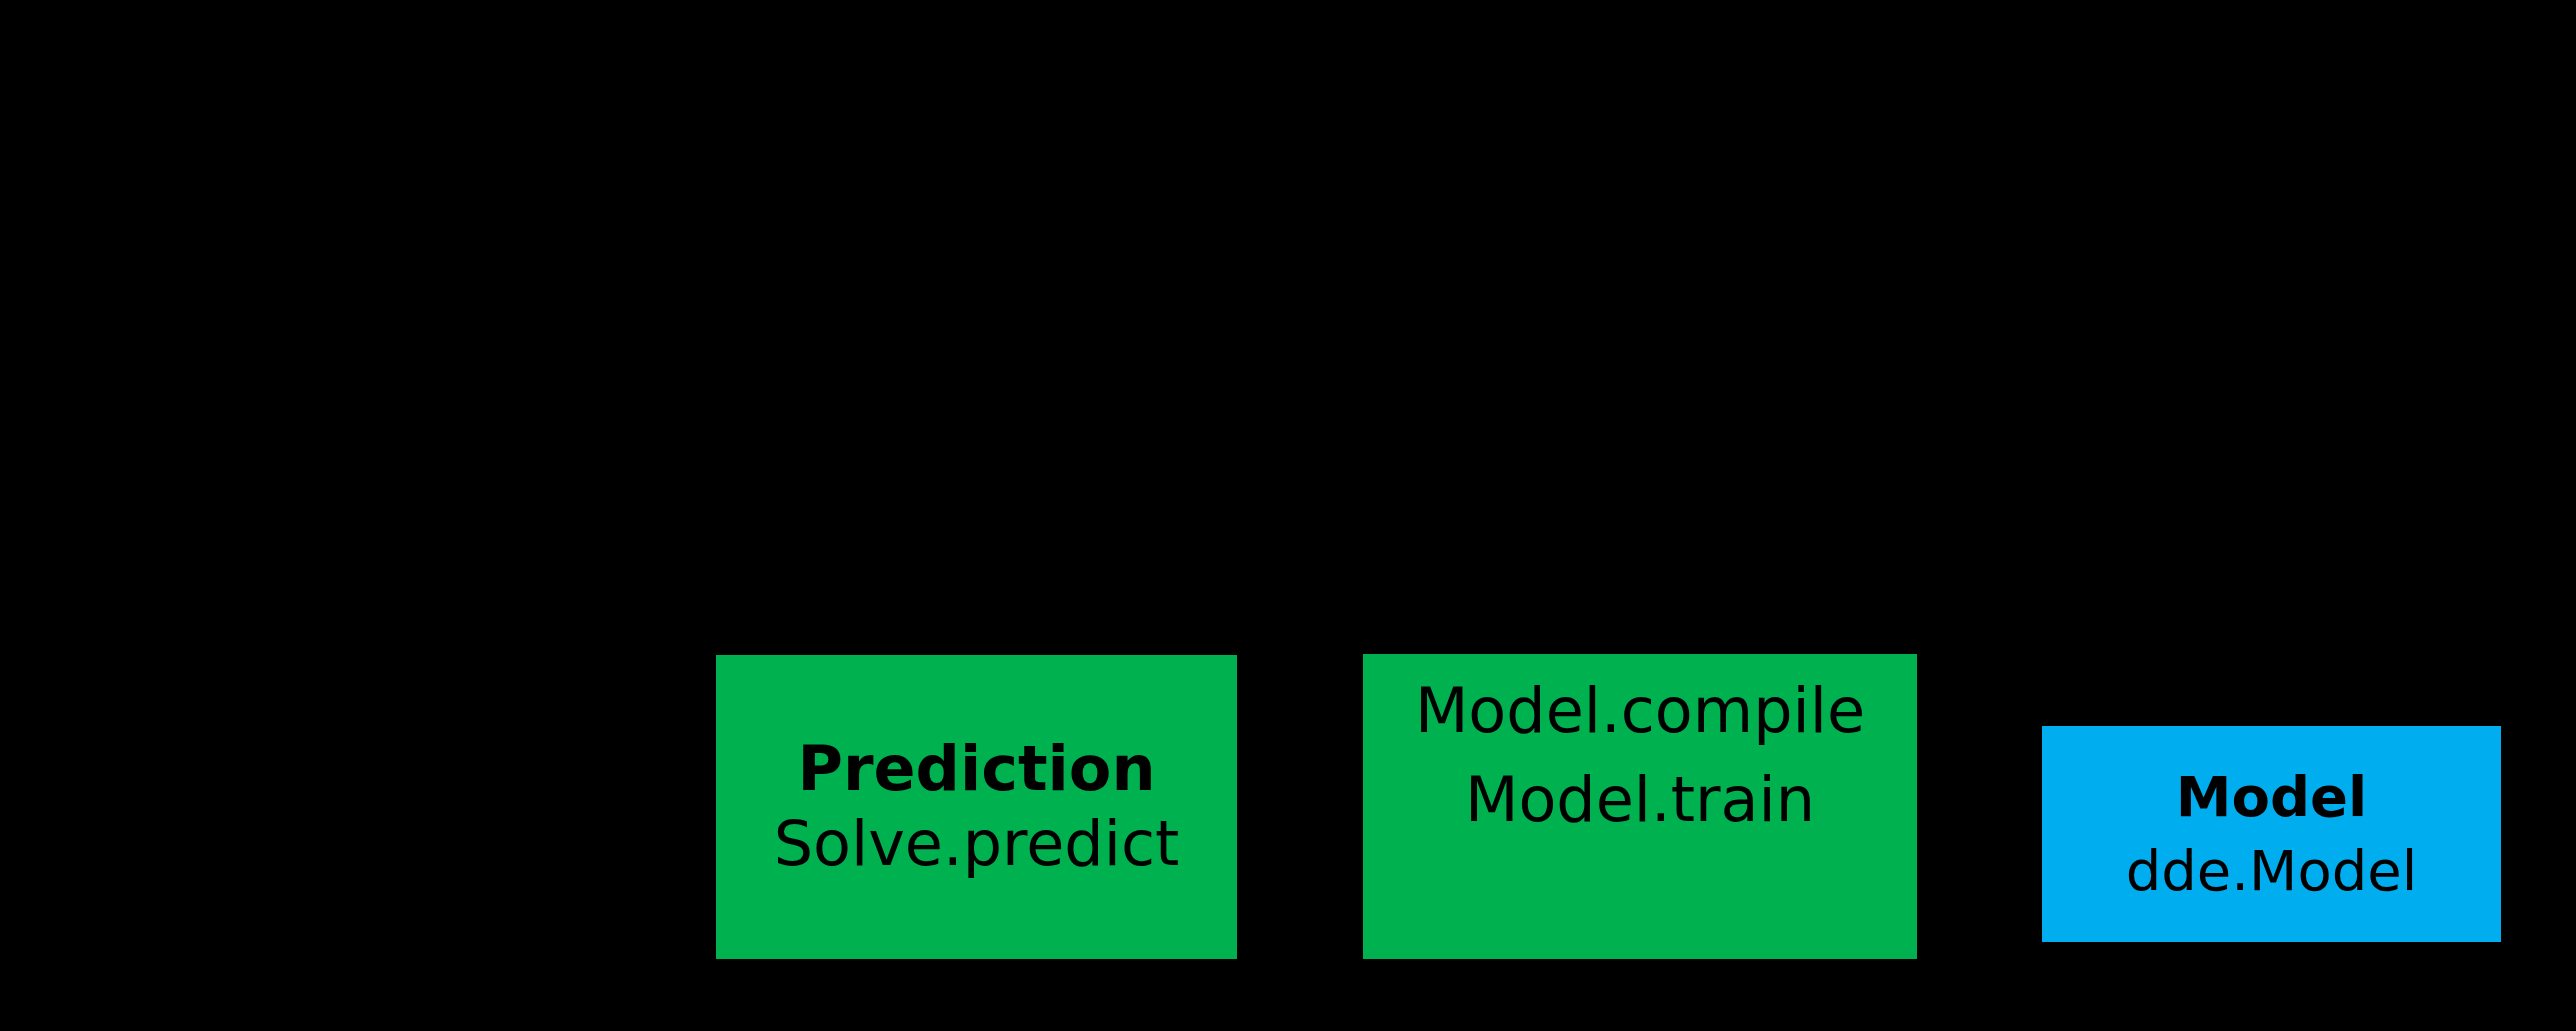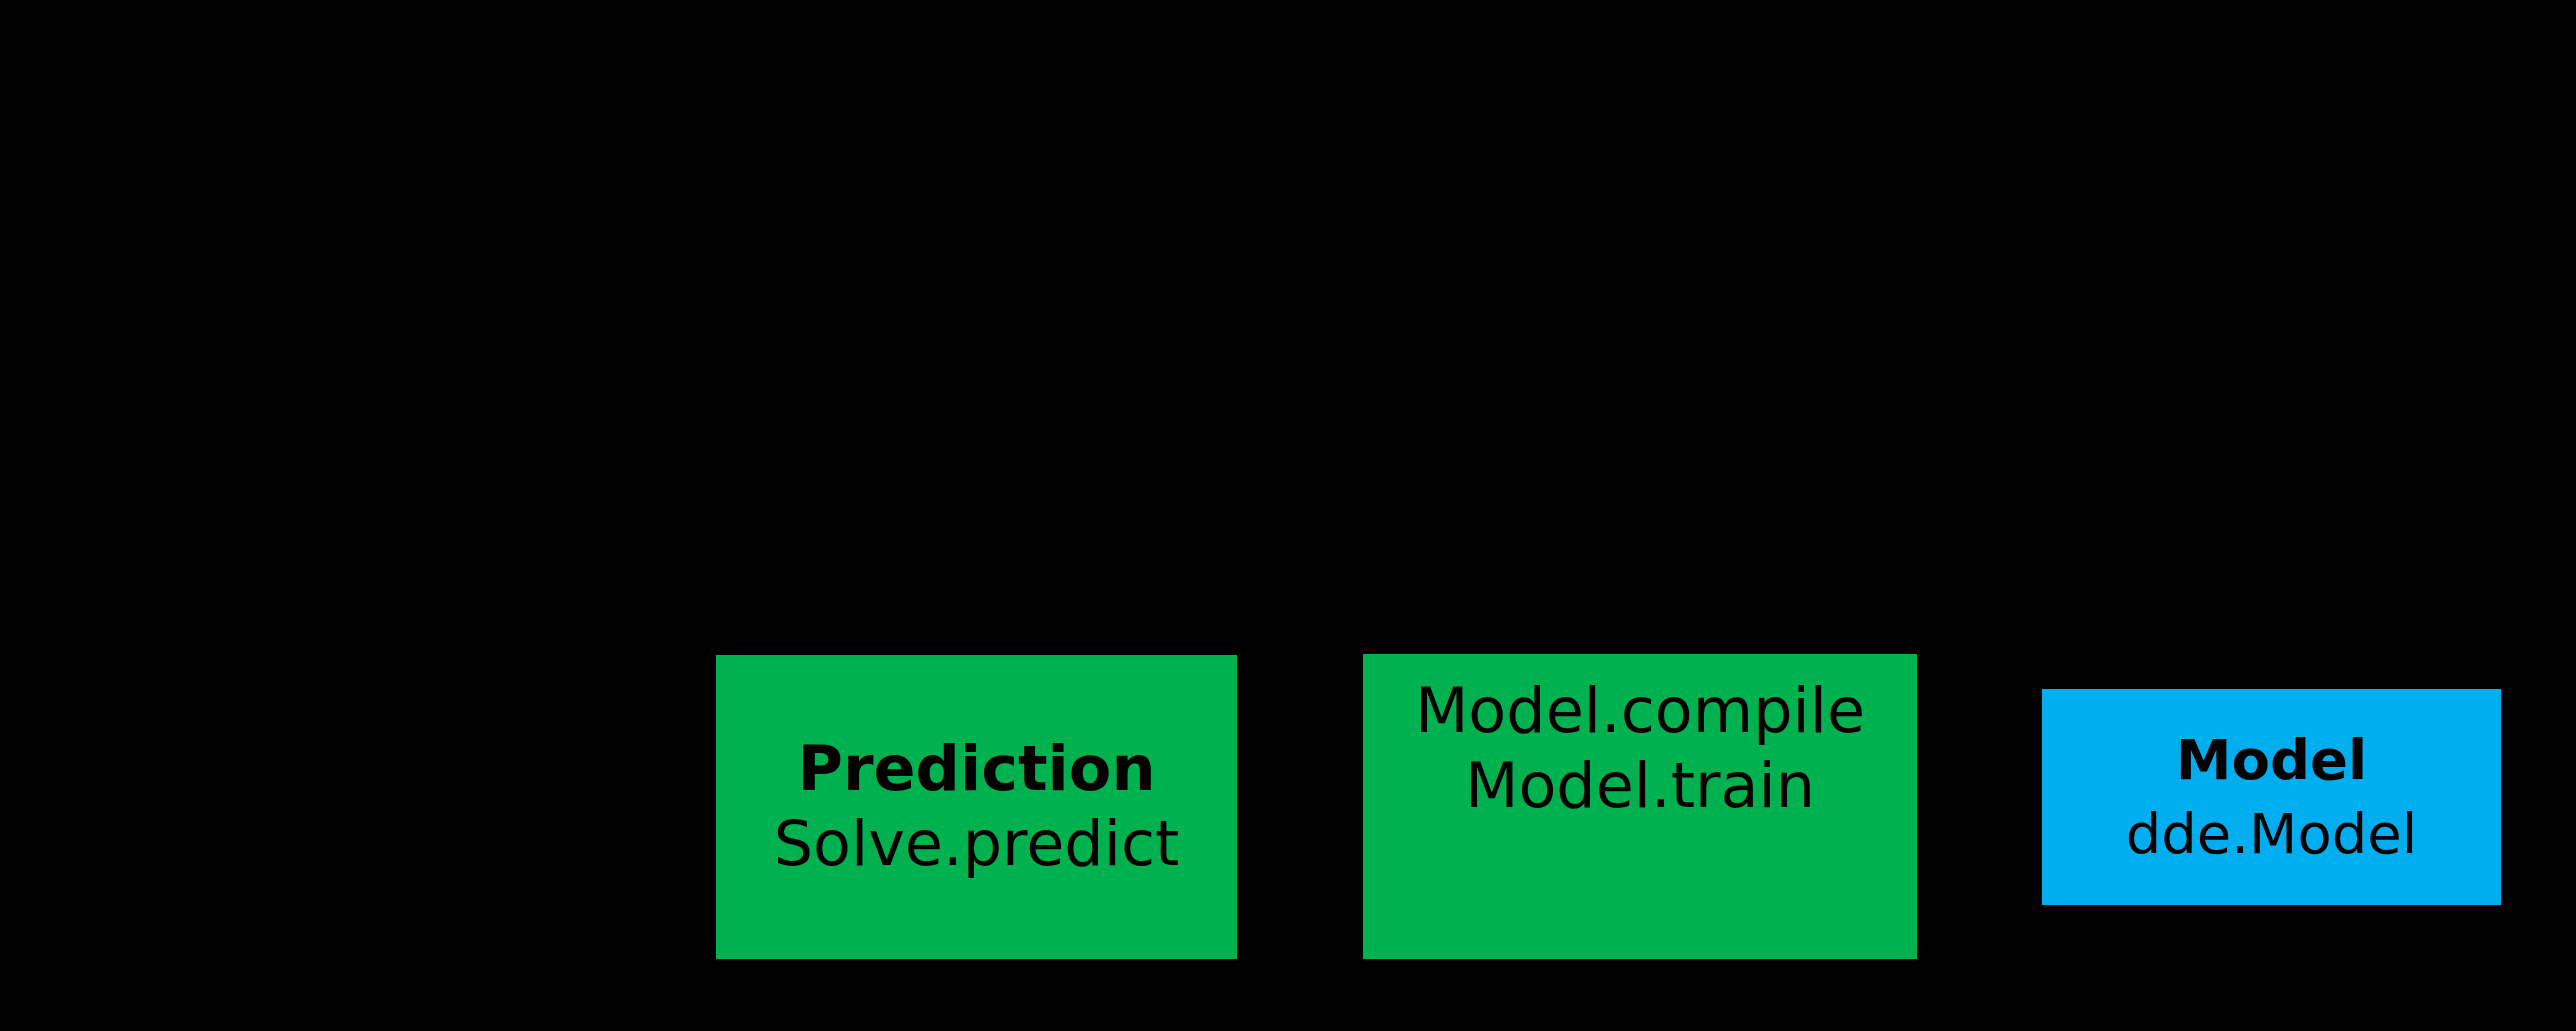--- a/index.html
+++ b/index.html
@@ -64,30 +64,30 @@
     top: 654px;
     width: 554px;
     height: 305px;
     background: #00B14F;
     font-size: 62px;
     justify-content: flex-start;
     padding-top: 24.4px;
   }
   #node-model {
     left: 2042px;
-    top: 689px;
+    top: 726px;
     width: 459px;
     height: 216px;
     background: #00AEEF;
     font-size: 56px;
   }
   #node-prediction .line.bold { margin-bottom: 8px; text-align: center; }
   #node-model .line.bold { margin-bottom: 13px; }
   #node-solve .line.bold { margin-bottom: 11.3px; }
-  #node-solve .line.regular + .line.regular { margin-top: 8px; }
+  #node-solve .line.regular + .line.regular { margin-top: 22px; }
 </style>
 </head>
 <body>
 
 <div id="canvas">
 
 
   <div id="node-prediction" class="node">
     <span class="line bold">Prediction</span>
     <span class="line regular">Solve.predict</span>

